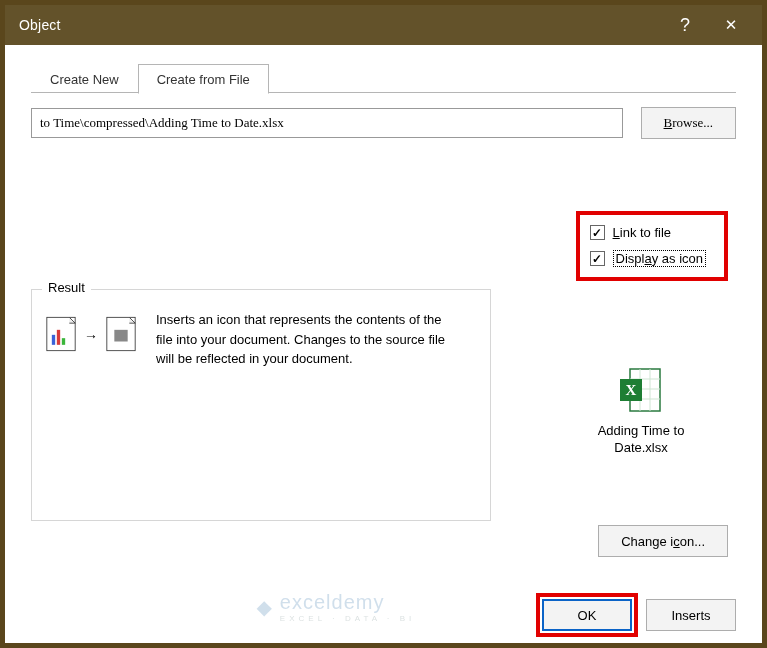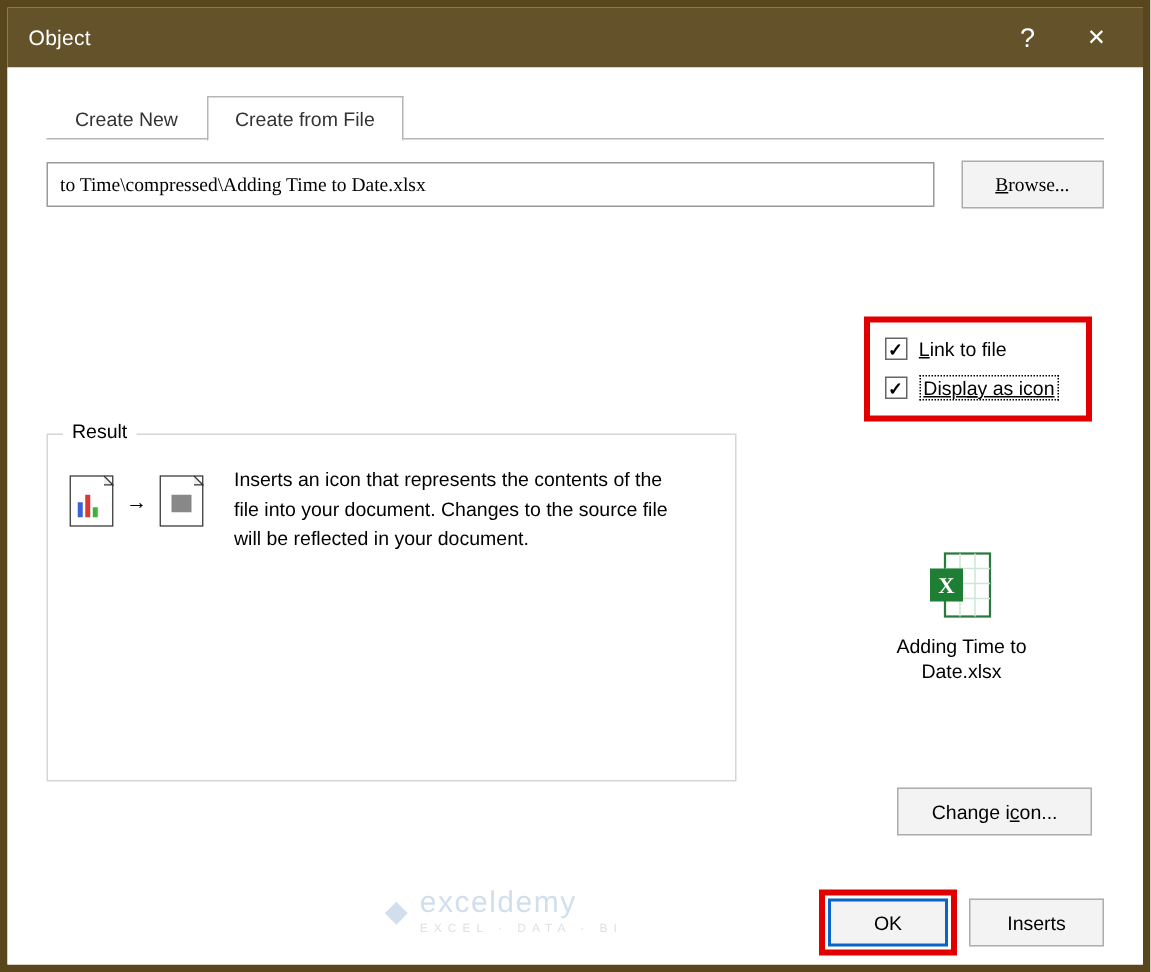--- a/index.html
+++ b/index.html
@@ -39,20 +39,21 @@
     font-size: 15px;
     color: #fff;
     font-family: inherit;
   }
   .titlebar-btn.help { font-size: 18px; }
   .dialog-body {
     background: #fff;
     padding: 18px 26px 22px 26px;
     height: calc(100% - 40px);
     position: relative;
+    border-radius: 29px;
   }
   .tabs {
     display: flex;
     height: 30px;
     border-bottom: 1px solid #b5b5b5;
     margin-bottom: 14px;
   }
   .tab {
     padding: 0 18px;
     height: 30px;
@@ -107,21 +108,20 @@
   .chk {
     width: 15px; height: 15px;
     border: 1px solid #666;
     display: flex; align-items: center; justify-content: center;
     font-size: 12px; line-height: 1;
     font-weight: bold;
   }
   .chk-label-dashed {
     border: 1px dotted #000;
     padding: 0 2px;
-    text-decoration: underline;
   }
   .fieldset {
     position: absolute;
     left: 26px;
     top: 244px;
     width: 460px;
     height: 232px;
     border: 1px solid #d6d6d6;
     padding: 20px 14px 14px 14px;
   }
@@ -157,21 +157,21 @@
   }
   .bottom-bar {
     position: absolute;
     right: 26px;
     bottom: 12px;
     display: flex;
     gap: 14px;
     align-items: center;
   }
   .ok-btn {
-    width: 80px;
+    width: 90px;
     height: 32px;
     background: #f3f3f3;
     border: 2px solid #0a63c7;
     font-size: 13px;
     font-family: inherit;
     outline: 4px solid #e10000;
     outline-offset: 2px;
   }
   .cancel-btn {
     width: 90px;

